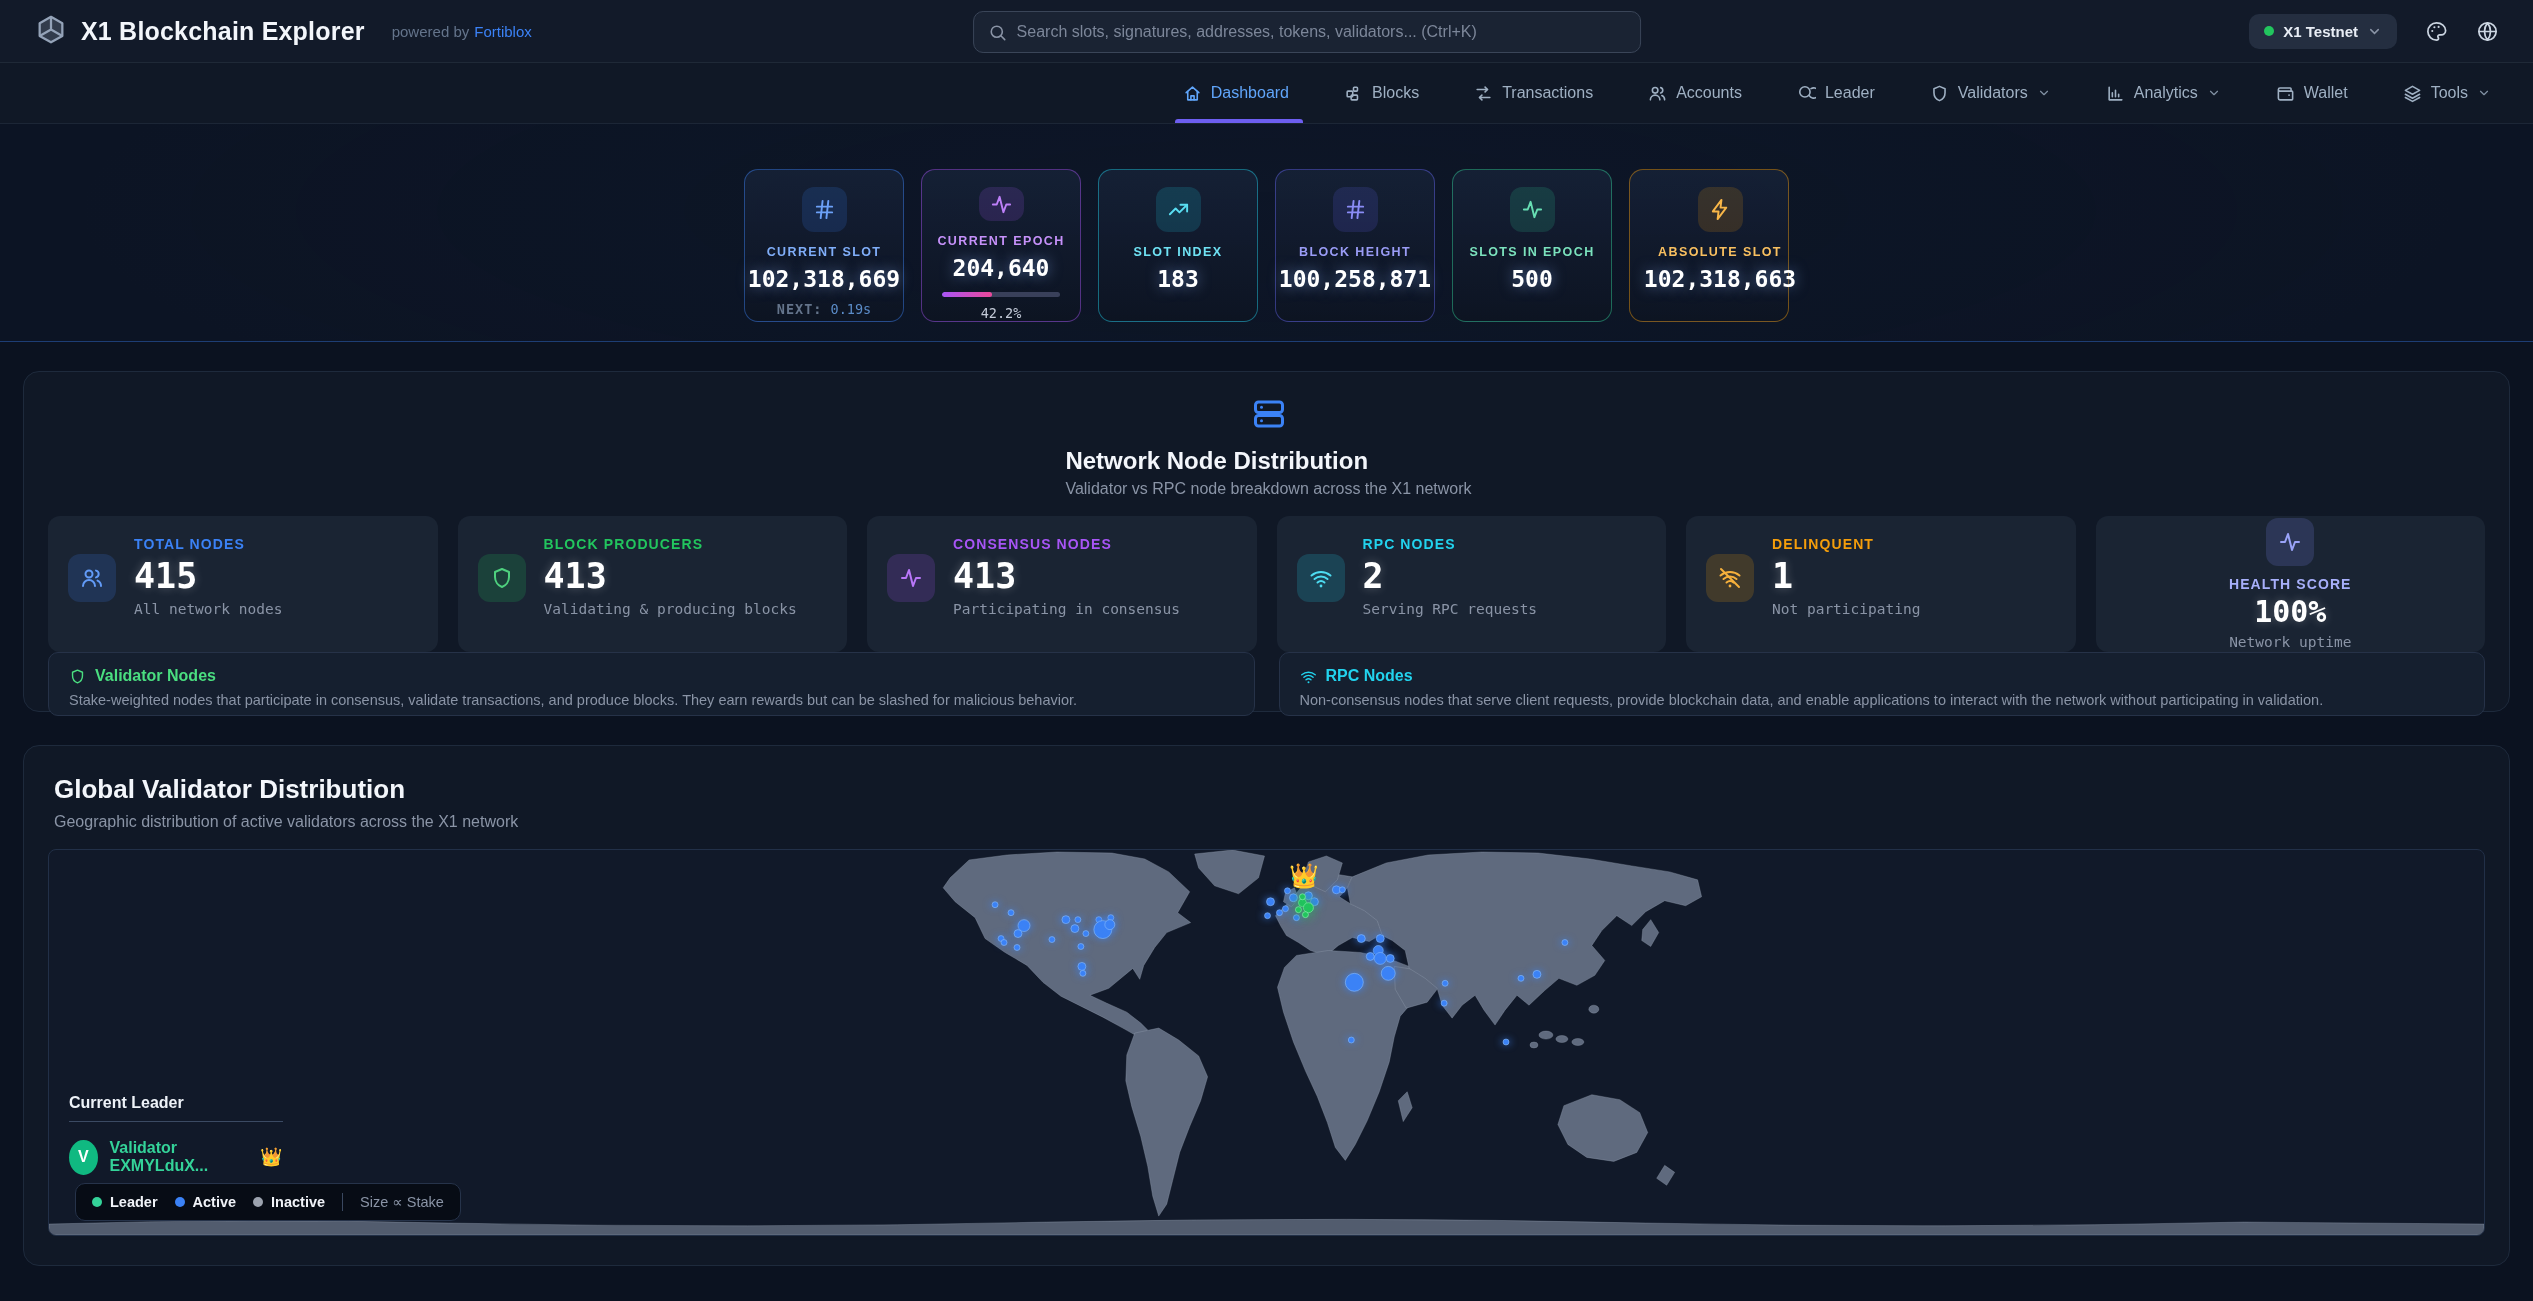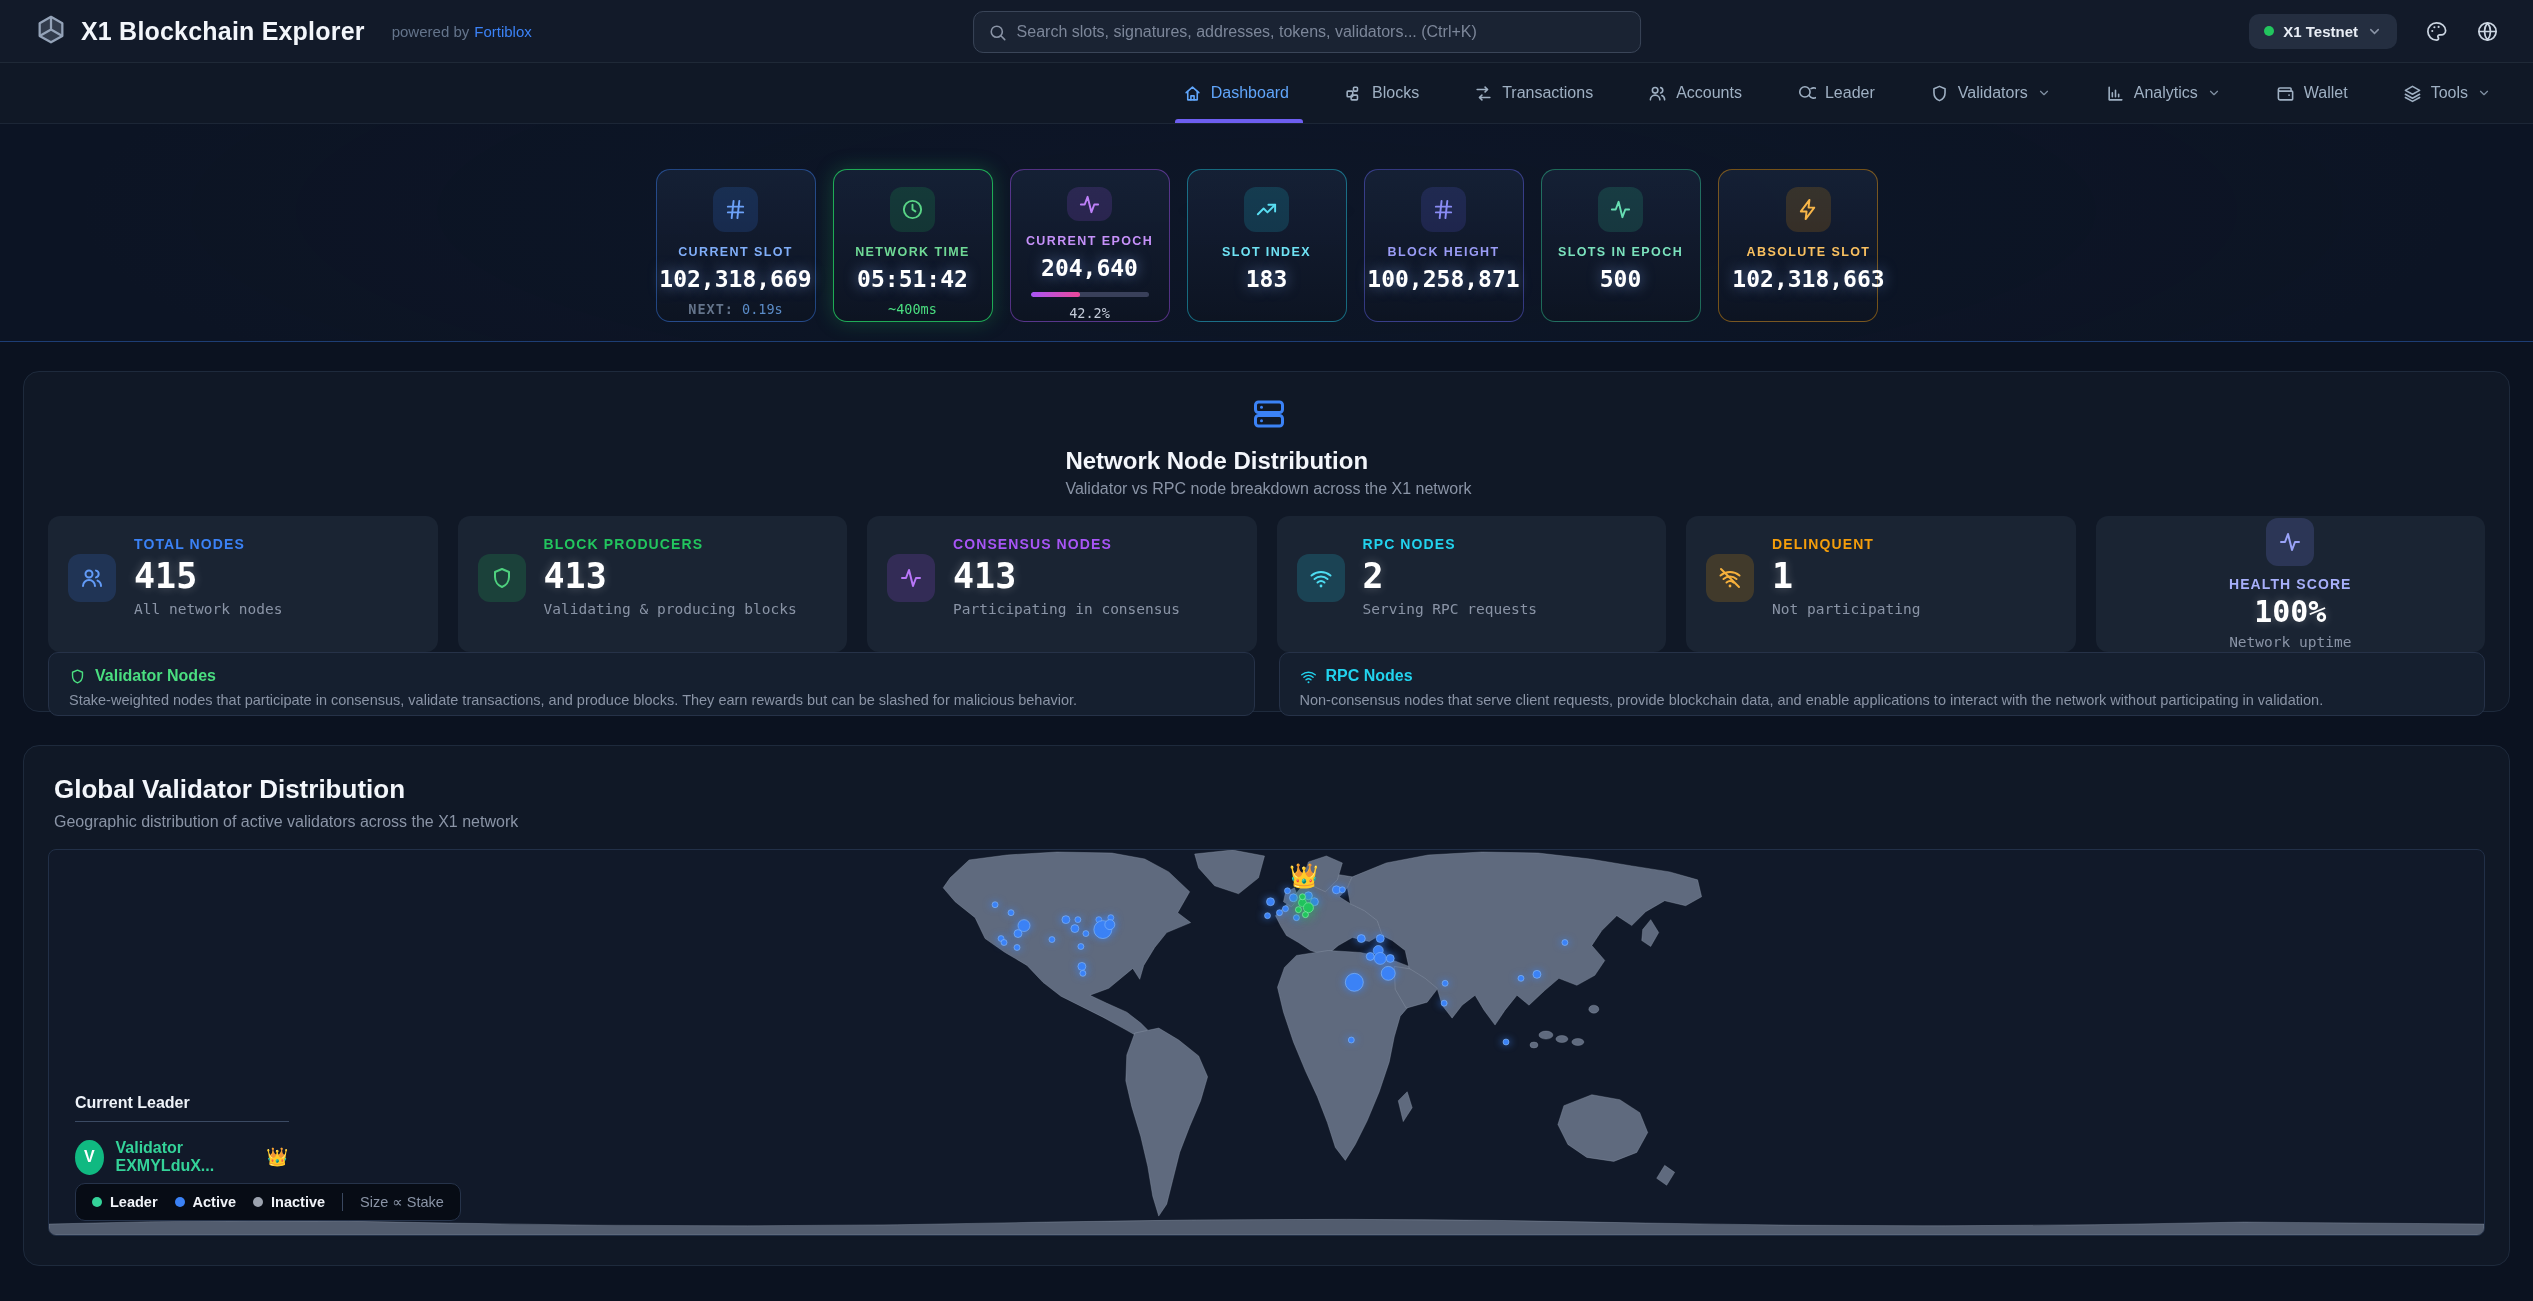--- a/index.html
+++ b/index.html
@@ -96,21 +96,21 @@
   .map-frame { margin-top:18px; height:387px; background:#111929; border:1px solid #223048;
     border-radius:8px; position:relative; overflow:hidden; }
   .map-frame svg.world { position:absolute; inset:0; width:100%; height:100%; }
   .land path, .land ellipse { fill:#5f6a7e; stroke:#98a2b4; stroke-opacity:.35; stroke-width:1; }
   .land .ice { fill:#525c6e; }
   .marker { fill:#3b82f6; stroke:rgba(147,197,253,.55); stroke-width:1;
     filter:drop-shadow(0 0 4px rgba(59,130,246,.9)); }
   .marker.leader { fill:#22c55e; stroke:rgba(134,239,172,.7);
     filter:drop-shadow(0 0 6px rgba(34,197,94,.95)); }
 
-  .leader-overlay { position:absolute; left:26px; bottom:60px; width:214px;margin-top:18px; }
+  .leader-overlay { position:absolute; left:20px; bottom:60px; width:214px;margin-top:18px; }
   .leader-title { font-size:16px; font-weight:bold; color:#eef2f8; }
   .leader-hr { border-bottom:1px solid #3b4a63; margin-top:9px; }
   .leader-row { display:flex; align-items:center; gap:12px; margin-top:17px; }
   .leader-avatar { width:35px; height:35px; border-radius:50%; background:#10b981; color:#fff;
     display:flex; align-items:center; justify-content:center; font-size:16px; font-weight:bold; }
   .leader-name { font-size:16px; color:#34d399; font-weight:bold; }
   .leader-crown { font-size:18px; }
 
   .legend-pill { position:absolute; left:26px; bottom:14px; display:flex; align-items:center;
     gap:17px; background:rgba(7,11,19,.92); border:1px solid #26334a; border-radius:10px;
@@ -248,31 +248,20 @@
 <div class="stats-band" id="stat-cards">
     <div class="stat-card" style="border-color: rgba(59, 130, 246, 0.45);">
       <div class="stat-tile" style="background:rgba(59,130,246,0.16);color:rgb(108,161,248)">
         <svg class="" viewBox="0 0 24 24" fill="none" stroke="currentColor" stroke-width="2" stroke-linecap="round" stroke-linejoin="round">
           <path d="M4 9h16M4 15h16M10 3L8 21M16 3l-2 18"></path>
         </svg>
       </div>
       <div class="stat-label" style="color:rgb(128,174,249)">CURRENT SLOT</div>
       <div class="stat-value">102,318,669</div>
       <div class="stat-sub"><span class="pfx">NEXT:</span> <span style="color:#5b8cc8">0.19s</span></div>
-    </div>
-    <div class="stat-card" style="border-color: rgba(34, 197, 94, 0.85); box-shadow: rgba(34, 197, 94, 0.25) 0px 0px 20px;">
-      <div class="stat-tile" style="background:rgba(34,197,94,0.16);color:rgb(89,212,134)">
-        <svg class="" viewBox="0 0 24 24" fill="none" stroke="currentColor" stroke-width="2" stroke-linecap="round" stroke-linejoin="round">
-          <circle cx="12" cy="12" r="9"></circle>
-          <path d="M12 7v5l3 2"></path>
-        </svg>
-      </div>
-      <div class="stat-label" style="color:rgb(111,217,150)">NETWORK TIME</div>
-      <div class="stat-value">05:51:42</div>
-      <div class="stat-sub" style="color:#4ade80">~400ms</div>
     </div>
     <div class="stat-card" style="border-color: rgba(168, 85, 247, 0.45);">
       <div class="stat-tile" style="background:rgba(168,85,247,0.16);color:rgb(190,128,249)">
         <svg class="" viewBox="0 0 24 24" fill="none" stroke="currentColor" stroke-width="2" stroke-linecap="round" stroke-linejoin="round">
           <path d="M3 12h4l3-8 4 16 3-8h4"></path>
         </svg>
       </div>
       <div class="stat-label" style="color:rgb(198,145,250)">CURRENT EPOCH</div>
       <div class="stat-value">204,640</div>
       <div class="prog-track">

